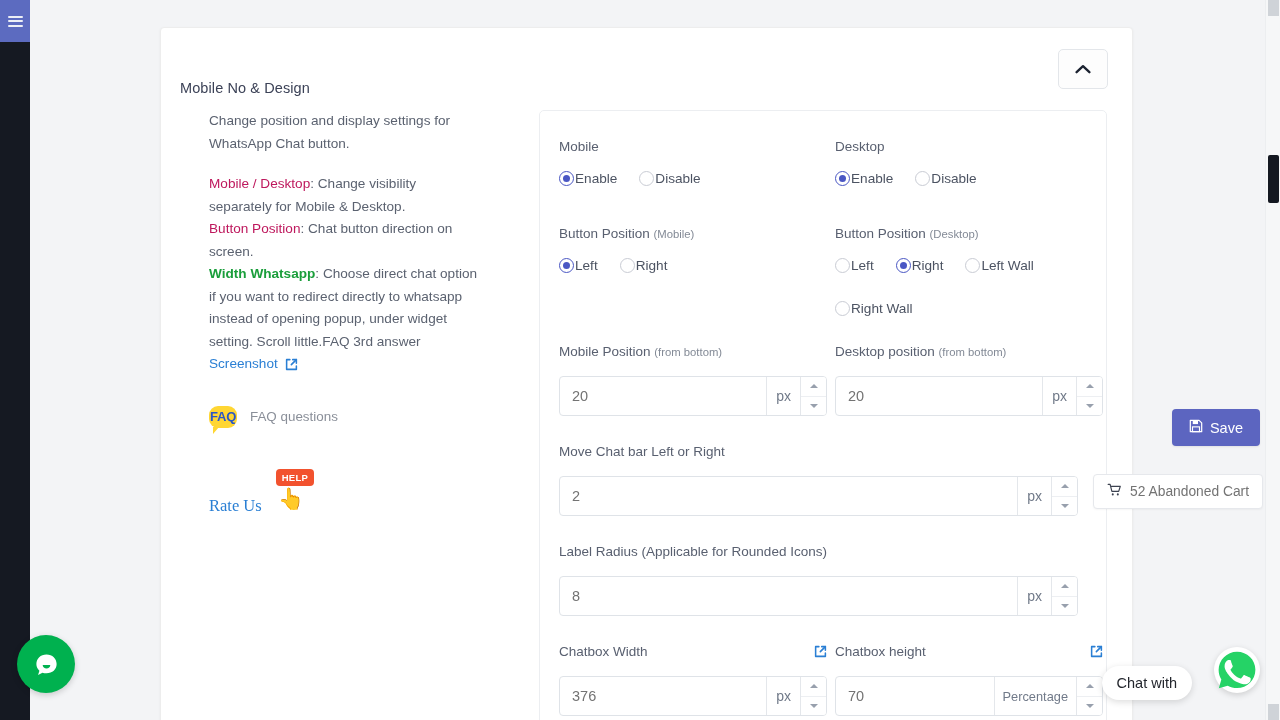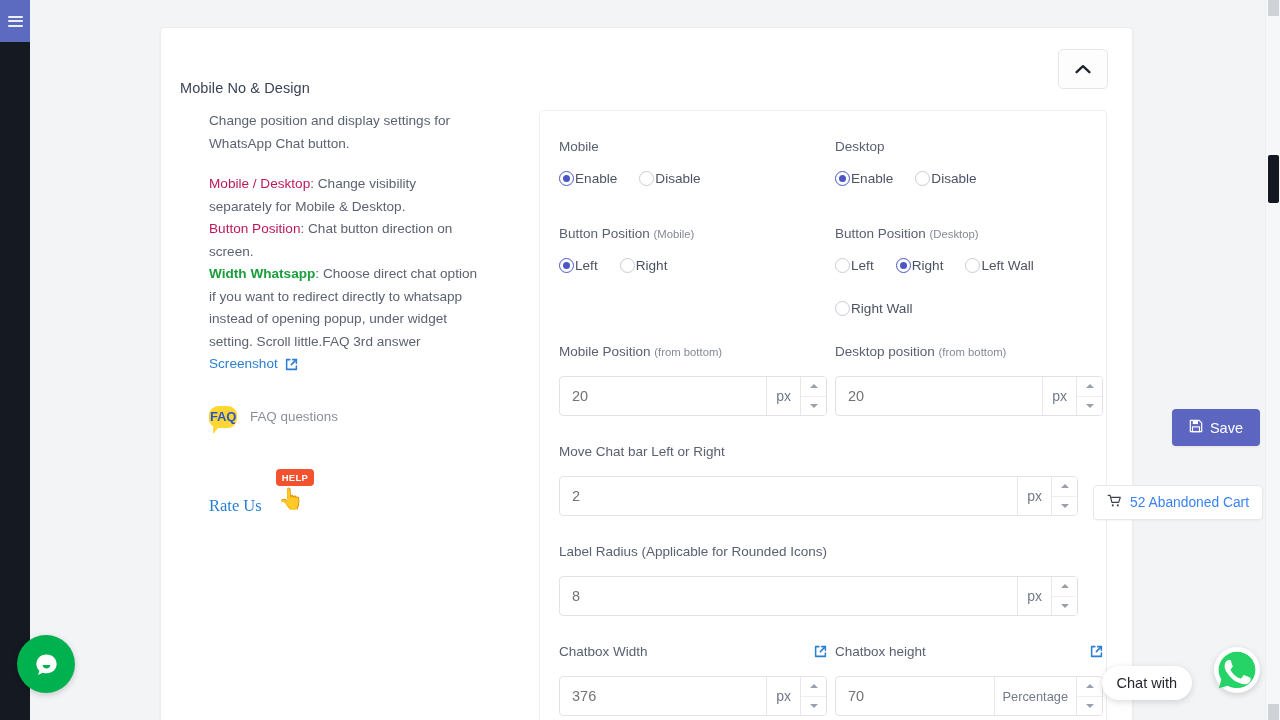--- a/index.html
+++ b/index.html
@@ -217,25 +217,25 @@
     position: absolute; right: 20px; top: 409px;
     background: #5c65c0; color: #fff;
     border: none; border-radius: 4px;
     padding: 0 17px; height: 37px;
     display: flex; align-items: center; gap: 7px;
     font-size: 14.5px; font-family: "Liberation Sans", sans-serif;
     cursor: pointer; z-index: 30;
     box-shadow: 0 1px 2px rgba(0,0,0,0.08);
   }
   #abandoned-cart {
-    position: absolute; right: 17px; top: 485px;
+    position: absolute; right: 17px; top: 474px;
     background: #fff; border: 1px solid #e6e8ec; border-radius: 4px;
     padding: 0 13px; height: 35px;
     display: flex; align-items: center; gap: 8px;
-    font-size: 13.8px; color: #3b82f6;
+    font-size: 13.8px; color: #737373;
     cursor: pointer; z-index: 30;
     box-shadow: 0 1px 2px rgba(0,0,0,0.04);
   }
 
   
   #chat-bubble-left {
     position: absolute; left: 17px; bottom: 27px;
     width: 58px; height: 58px; border-radius: 50%;
     background: #00b14f;
     display: flex; align-items: center; justify-content: center;

